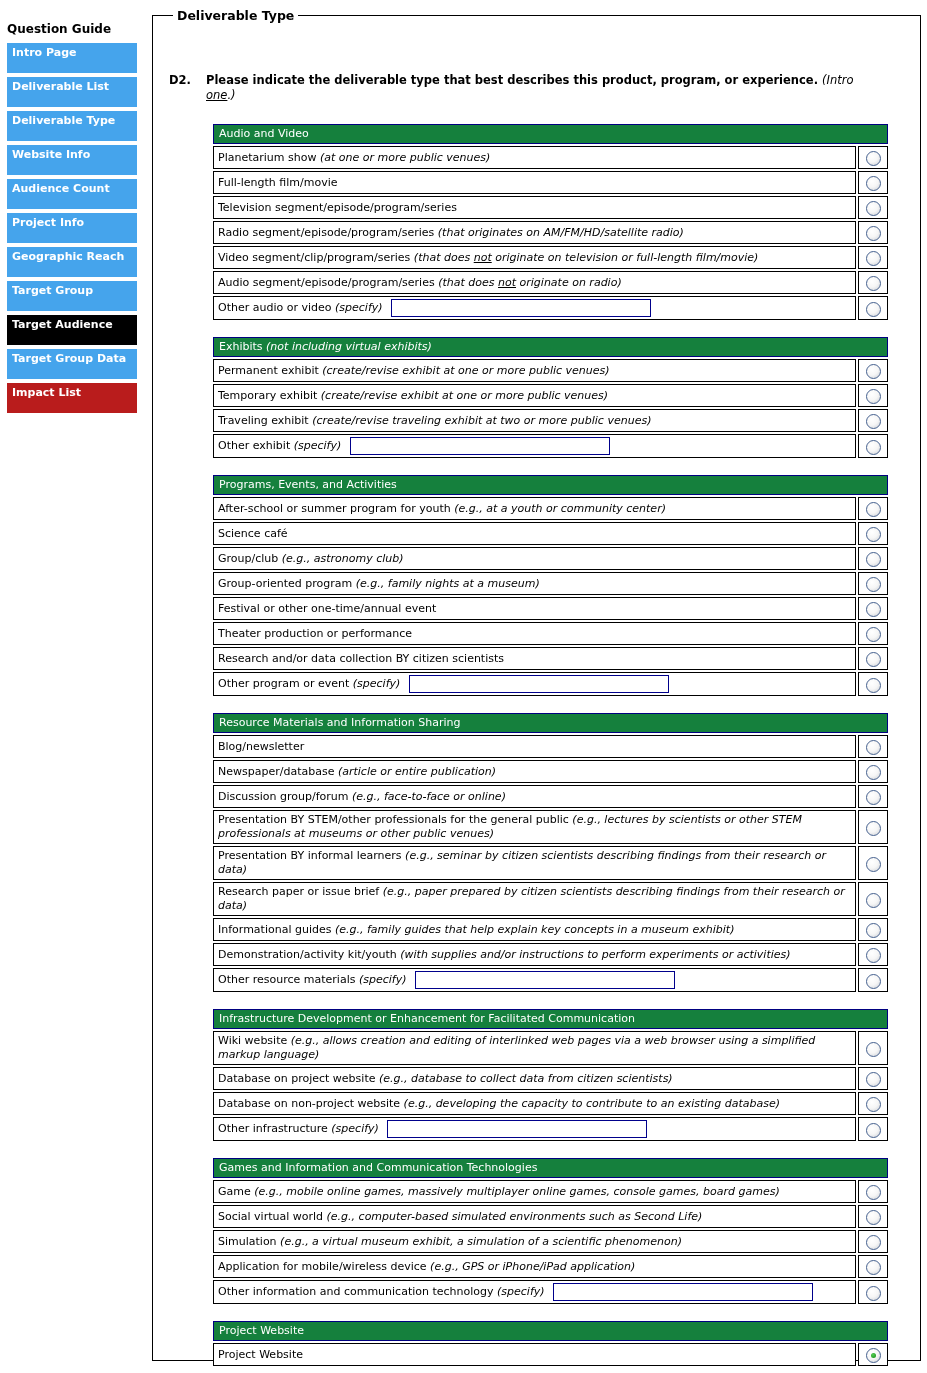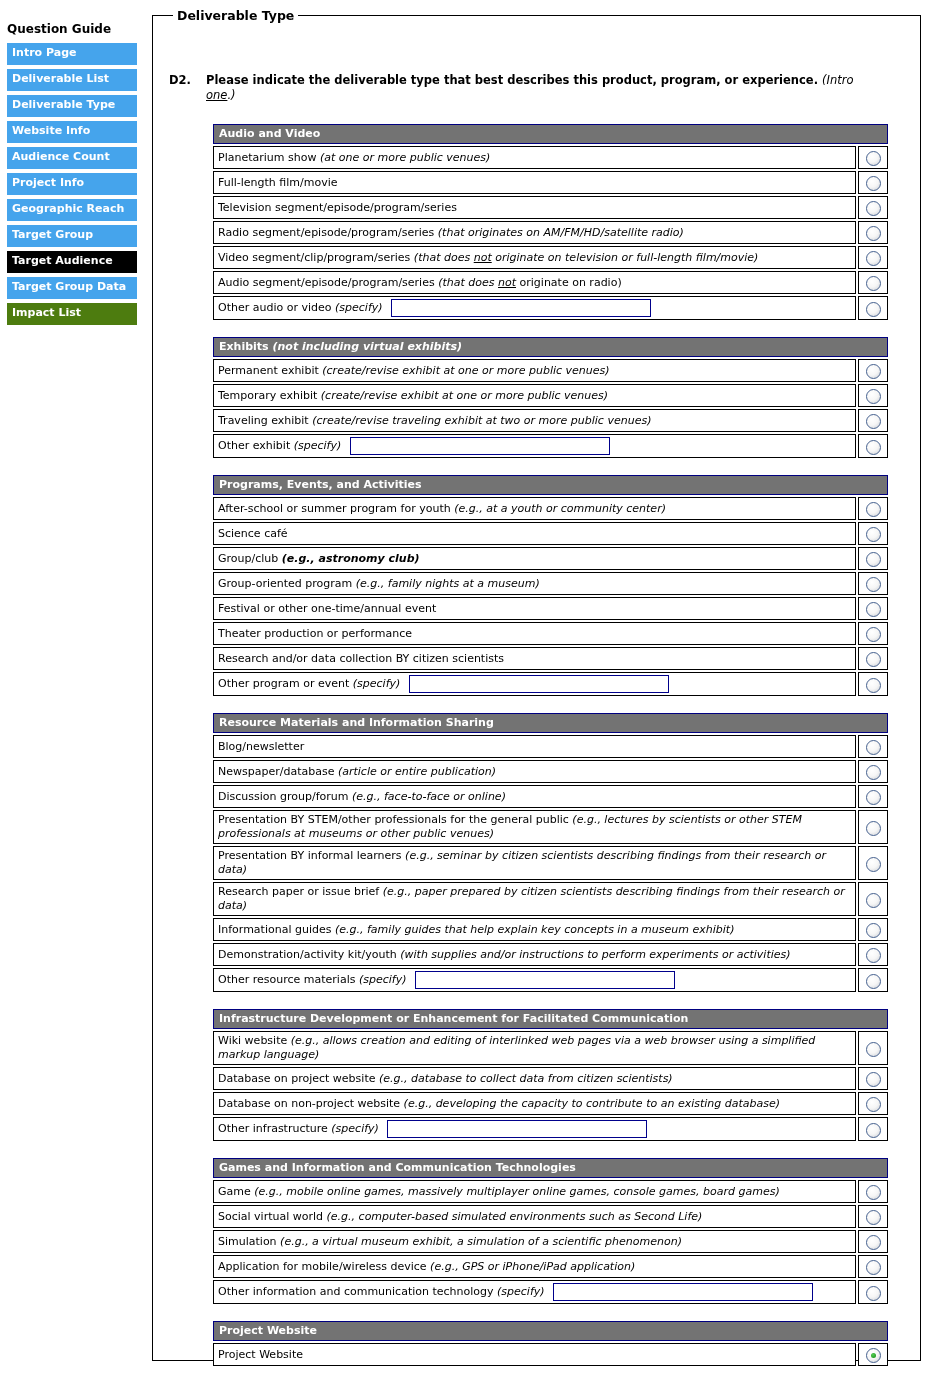--- a/index.html
+++ b/index.html
@@ -2,39 +2,39 @@
 <html><head>
 <meta charset="utf-8">
 <style>
   html,body{margin:0;padding:0;background:#fff;}
   body{width:927px;height:1373px;overflow:hidden;position:relative;
        font-family:"DejaVu Sans","Liberation Sans",sans-serif;color:#000;}
 
   
   .sidebar{position:absolute;left:7px;top:22px;width:130px;}
   .sb-title{font-weight:bold;font-size:12px;margin:0 0 7px 0;}
-  .nav-item{box-sizing:border-box;width:130px;height:22px;line-height:15px;
+  .nav-item{box-sizing:border-box;width:130px;height:30px;line-height:15px;
             padding:2px 0 2px 5px;margin-bottom:4px;background:#45A4EC;color:#fff;
             font-weight:bold;font-size:11px;cursor:pointer;}
   .nav-item.active{background:#000;}
-  .nav-item.green{background:#4d7c0f;}
+  .nav-item.green{background:#b91c1c;}
 
   
   fieldset.main{position:absolute;left:152px;top:8px;width:769px;height:1353px;
                 box-sizing:border-box;border:1px solid #000;padding:0 16px;margin:0;}
   fieldset.main legend{font-weight:bold;font-size:12.5px;padding:0 4px;margin-left:4px;}
 
   .question{display:flex;margin:50px 0 0 0;}
   .qnum{font-weight:bold;font-size:11.5px;width:37px;flex:0 0 37px;}
   .qtext{font-size:11.5px;line-height:15px;width:672px;}
 
   .sections{margin:19px 0 0 42px;width:679px;}
   table.qtable{border-collapse:separate;border-spacing:2px;width:679px;
                margin:0 0 13px 0;padding:0;}
-  td.thead{background:#737373;color:#fff;font-weight:bold;font-size:11px;
+  td.thead{background:#15803d;color:#fff;font-weight:normal;font-size:11px;
            padding:2px 5px;border:1px solid #000080;line-height:14px;}
   td.lbl{border:1px solid #000;padding:2px 4px;font-size:11px;line-height:14px;
          background:#fff;}
   td.rad{border:1px solid #000;width:26px;text-align:center;vertical-align:middle;
          background:#fff;}
 
   .radio{display:inline-block;position:relative;width:13px;height:13px;
          border-radius:50%;border:1px solid #46618F;cursor:pointer;vertical-align:middle;
          background:radial-gradient(circle at 38% 32%, #ffffff 0%, #f6f6f6 50%, #c9cdd4 100%);}
   .radio .dot{position:absolute;left:4px;top:4px;width:5px;height:5px;border-radius:50%;
@@ -90,21 +90,21 @@
           </tr>
           <tr>
             <td class="lbl"><span>Radio segment/episode/program/series </span><span style="font-style: italic;">(that originates on AM/FM/HD/satellite radio)</span></td>
             <td class="rad"><span class="radio"></span></td>
           </tr>
           <tr>
             <td class="lbl"><span>Video segment/clip/program/series </span><span style="font-style: italic;">(that does </span><span style="font-style: italic; text-decoration: underline;">not</span><span style="font-style: italic;"> originate on television or full-length film/movie)</span></td>
             <td class="rad"><span class="radio"></span></td>
           </tr>
           <tr>
-            <td class="lbl"><span>Audio segment/episode/program/series </span><span style="font-style: italic;">(that does </span><span style="font-style: italic; text-decoration: underline;">not</span><span style=""> originate on radio)</span></td>
+            <td class="lbl"><span>Audio segment/episode/program/series </span><span style="font-style: italic;">(that does </span><span style="font-style: italic; text-decoration: underline;">not</span><span style="font-style: italic;"> originate on radio)</span></td>
             <td class="rad"><span class="radio"></span></td>
           </tr>
           <tr>
             <td class="lbl"><span>Other audio or video </span><span style="font-style: italic;">(specify) </span><input type="text" class="spec" style=""></td>
             <td class="rad"><span class="radio"></span></td>
           </tr>
         </tbody>
       </table>
       <table class="qtable">
         <tbody>
@@ -136,21 +136,21 @@
           </tr>
           <tr>
             <td class="lbl"><span>After-school or summer program for youth </span><span style="font-style: italic;">(e.g., at a youth or community center)</span></td>
             <td class="rad"><span class="radio"></span></td>
           </tr>
           <tr>
             <td class="lbl"><span>Science café</span></td>
             <td class="rad"><span class="radio"></span></td>
           </tr>
           <tr>
-            <td class="lbl"><span>Group/club </span><span style="font-style: italic; font-weight: bold;">(e.g., astronomy club)</span></td>
+            <td class="lbl"><span>Group/club </span><span style="font-style: italic;">(e.g., astronomy club)</span></td>
             <td class="rad"><span class="radio"></span></td>
           </tr>
           <tr>
             <td class="lbl"><span>Group-oriented program </span><span style="font-style: italic;">(e.g., family nights at a museum)</span></td>
             <td class="rad"><span class="radio"></span></td>
           </tr>
           <tr>
             <td class="lbl"><span>Festival or other one-time/annual event</span></td>
             <td class="rad"><span class="radio"></span></td>
           </tr>

